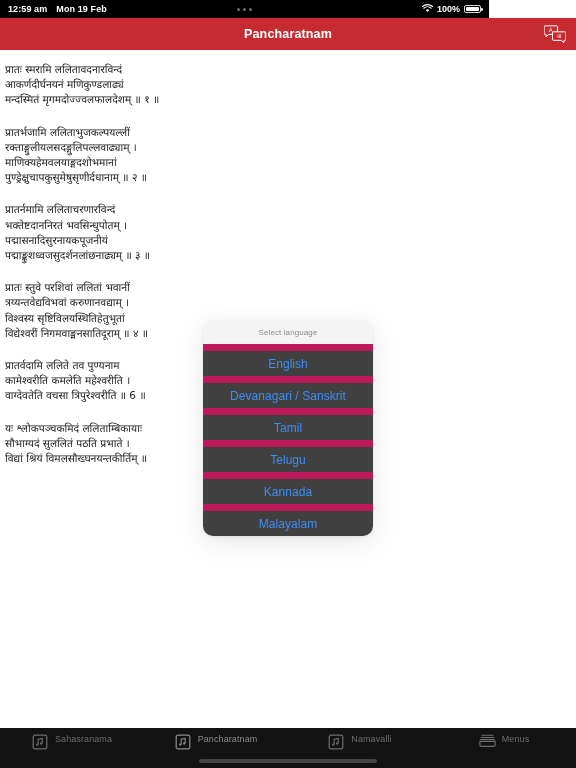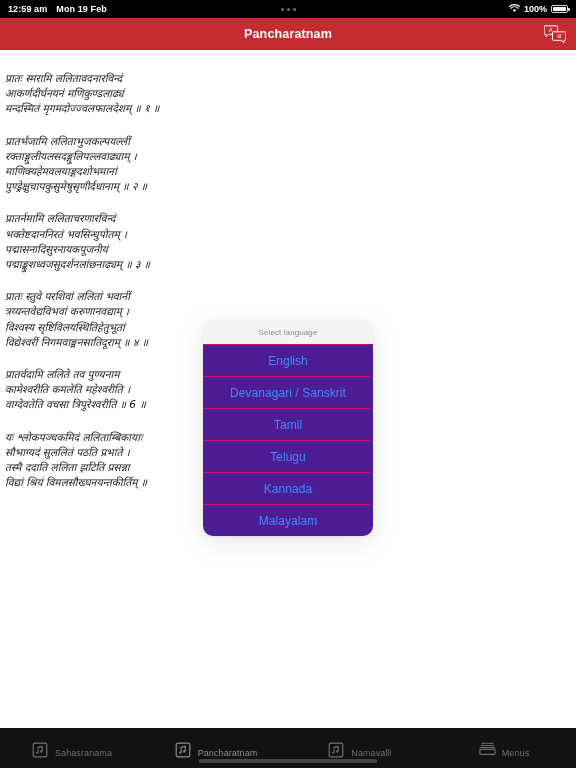--- a/index.html
+++ b/index.html
@@ -12,21 +12,21 @@
   #app {
     position:relative;
     width:576px; height:768px;
     background:#ffffff;
     overflow:hidden;
   }
 
   
   .statusbar {
     position:absolute; top:0; left:0;
-    width:576px; height:18px;
+    width:489px; height:18px;
     background:#000000;
     display:flex; align-items:center;
     color:#ffffff;
     font-size:9px;
     padding:0 8px;
   }
   .sb-left { display:flex; align-items:center; gap:9px; white-space:nowrap; }
   .sb-time { font-weight:600; letter-spacing:0.1px; }
   .sb-date { font-weight:600; letter-spacing:0.1px; }
   .sb-center {
@@ -67,23 +67,22 @@
   }
 
   
   .content {
     position:absolute; top:50px; left:0;
     width:576px; height:678px;
     background:#ffffff;
     overflow:hidden;
   }
   .verses {
-    position:absolute; top:21px; left:5px;
+    position:absolute; top:12px; left:5px;
     width:300px;
-    font-style:italic;
   }
   .verse { margin-bottom:17px; }
   .verse-line {
     font-family:"DejaVu Sans", sans-serif;
     font-size:10.5px;
     line-height:15.2px;
     color:#1b1b1b;
     white-space:nowrap;
   }
 
@@ -101,35 +100,35 @@
     height:24px;
     display:flex; align-items:center; justify-content:center;
     font-size:8px; color:#8b8b8f; letter-spacing:0.1px;
     background:#f4f4f4;
   }
   .sheet-item {
     height:32px;
     display:flex; align-items:center; justify-content:center;
     font-size:12px;
     color:#3d8cf5;
-    background:#4c1d95;
-    border-top:1px solid #be185d;
+    background:#404040;
+    border-top:7px solid #be185d;
     letter-spacing:0.05px;
   }
 
   
   .tabbar {
     position:absolute; bottom:0; left:0;
     width:576px; height:40px;
     background:#121212;
     display:flex; align-items:flex-start;
   }
   .tab {
     flex:1; height:30px;
-    display:flex; align-items:flex-end; justify-content:center; gap:7px;
+    display:flex; align-items:flex-start; justify-content:center; gap:7px;
     padding-top:6px;
   }
   .tab-label { font-size:9px; color:#6f6f6f; letter-spacing:0.1px; }
   .tab.active .tab-label { color:#8c8c8c; }
   .tab-icon { width:16px; height:16px; display:block; }
   .home-indicator {
     position:absolute; bottom:5px; left:50%; transform:translateX(-50%);
     width:178px; height:4px; background:#444444; border-radius:3px;
   }
 </style>
@@ -209,21 +208,20 @@
 
       <div class="verse">
         <div class="verse-line">प्रातर्वदामि ललिते तव पुण्यनाम</div>
         <div class="verse-line">कामेश्वरीति कमलेति महेश्वरीति ।</div>
         <div class="verse-line">वाग्देवतेति वचसा त्रिपुरेश्वरीति ॥ 6 ॥</div>
       </div>
 
       <div class="verse">
         <div class="verse-line">यः श्लोकपञ्चकमिदं ललिताम्बिकायाः</div>
         <div class="verse-line">सौभाग्यदं सुललितं पठति प्रभाते ।</div>
-        <div class="verse-line">तस्मै ददाति ललिता झटिति प्रसन्ना</div>
         <div class="verse-line">विद्यां श्रियं विमलसौख्घनयन्तकीर्तिम् ॥</div>
       </div>
 
     </div>
 
     <div class="overlay-sheet">
       <div class="sheet-title">Select language</div>
       <div class="sheet-item">English</div>
       <div class="sheet-item">Devanagari / Sanskrit</div>
       <div class="sheet-item">Tamil</div>

